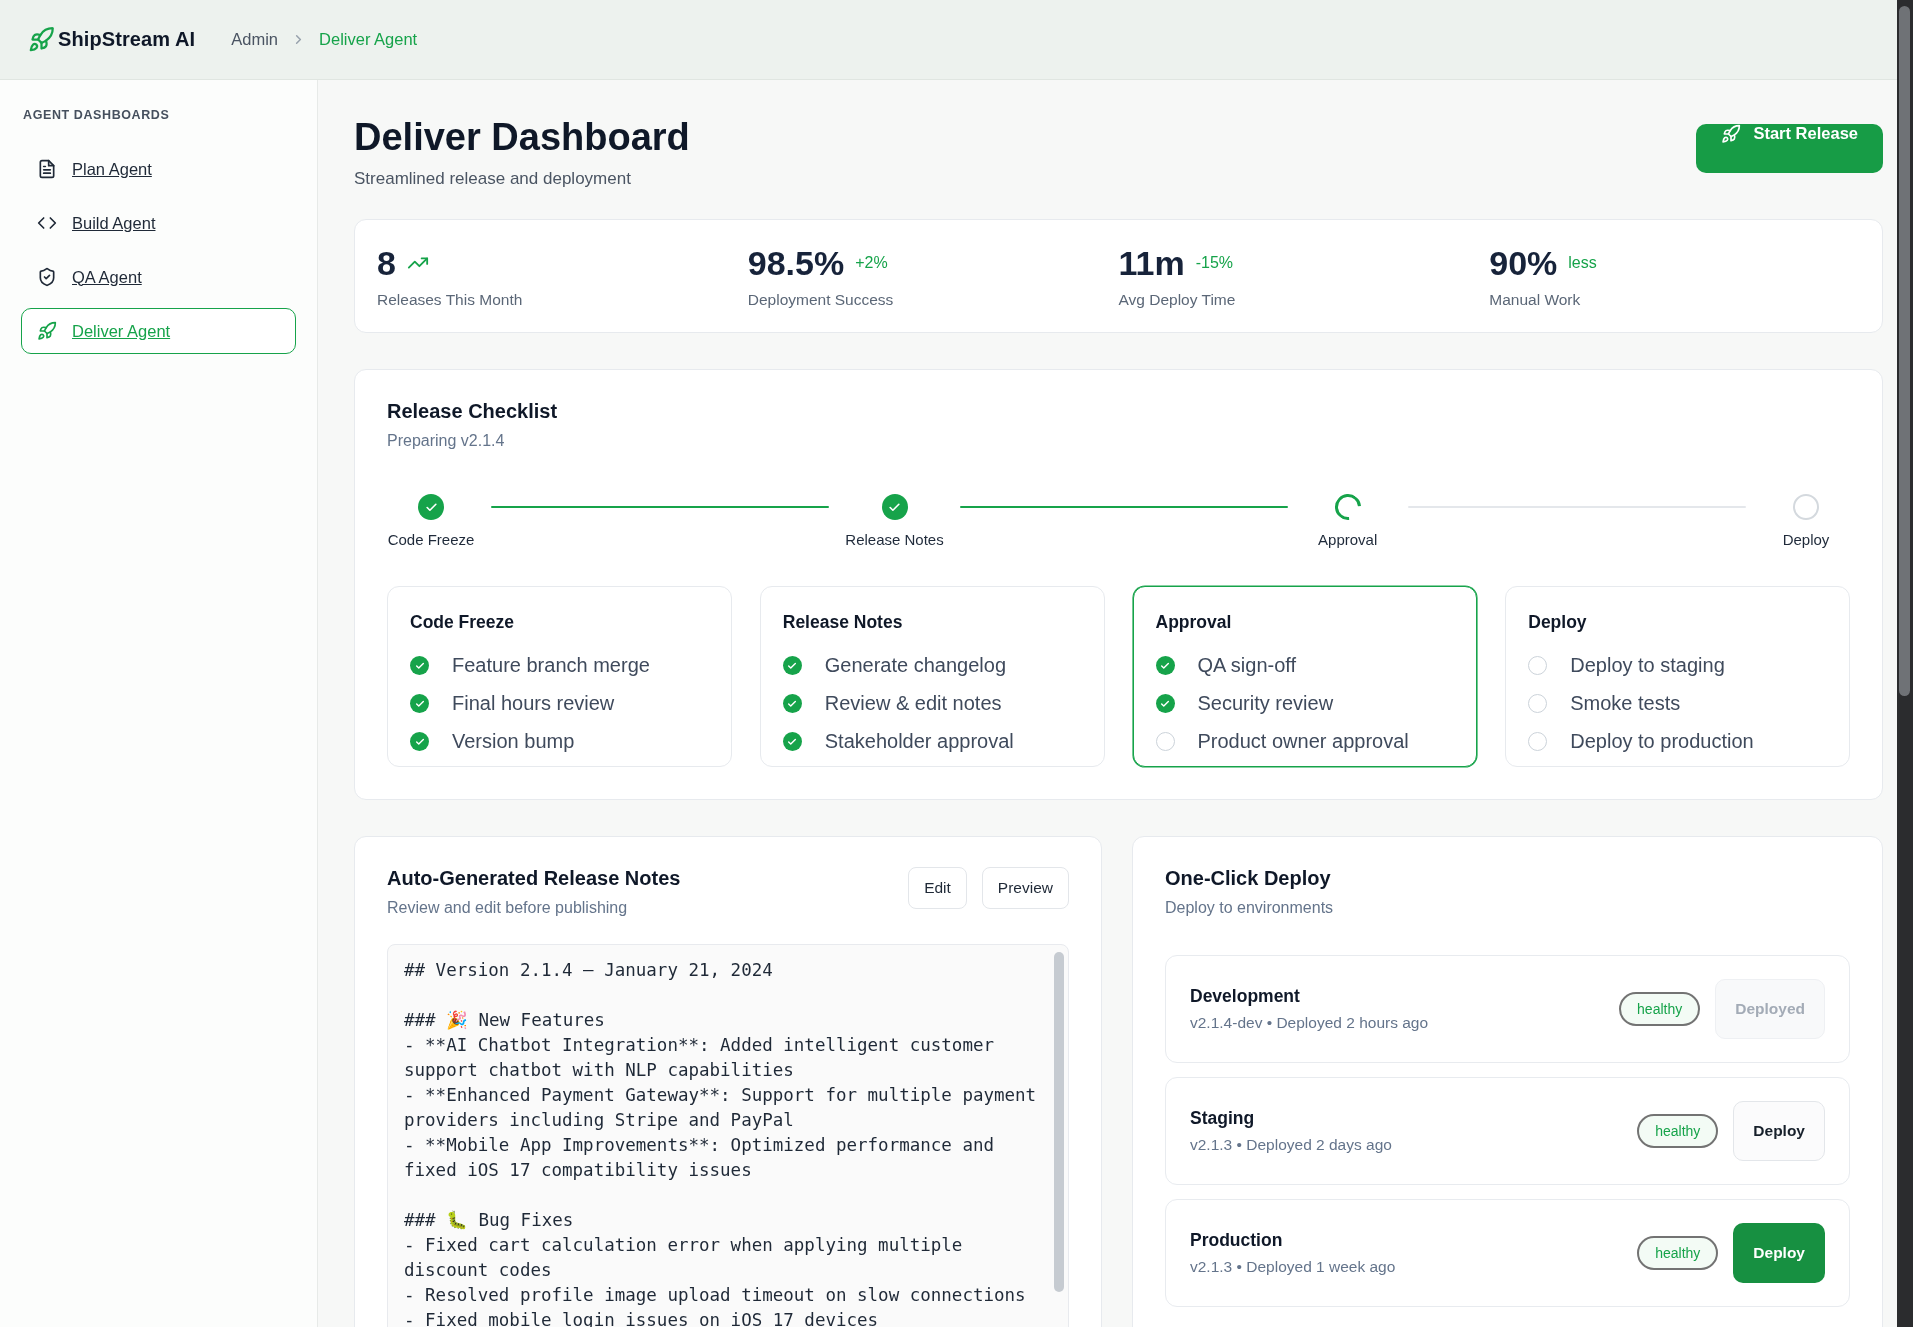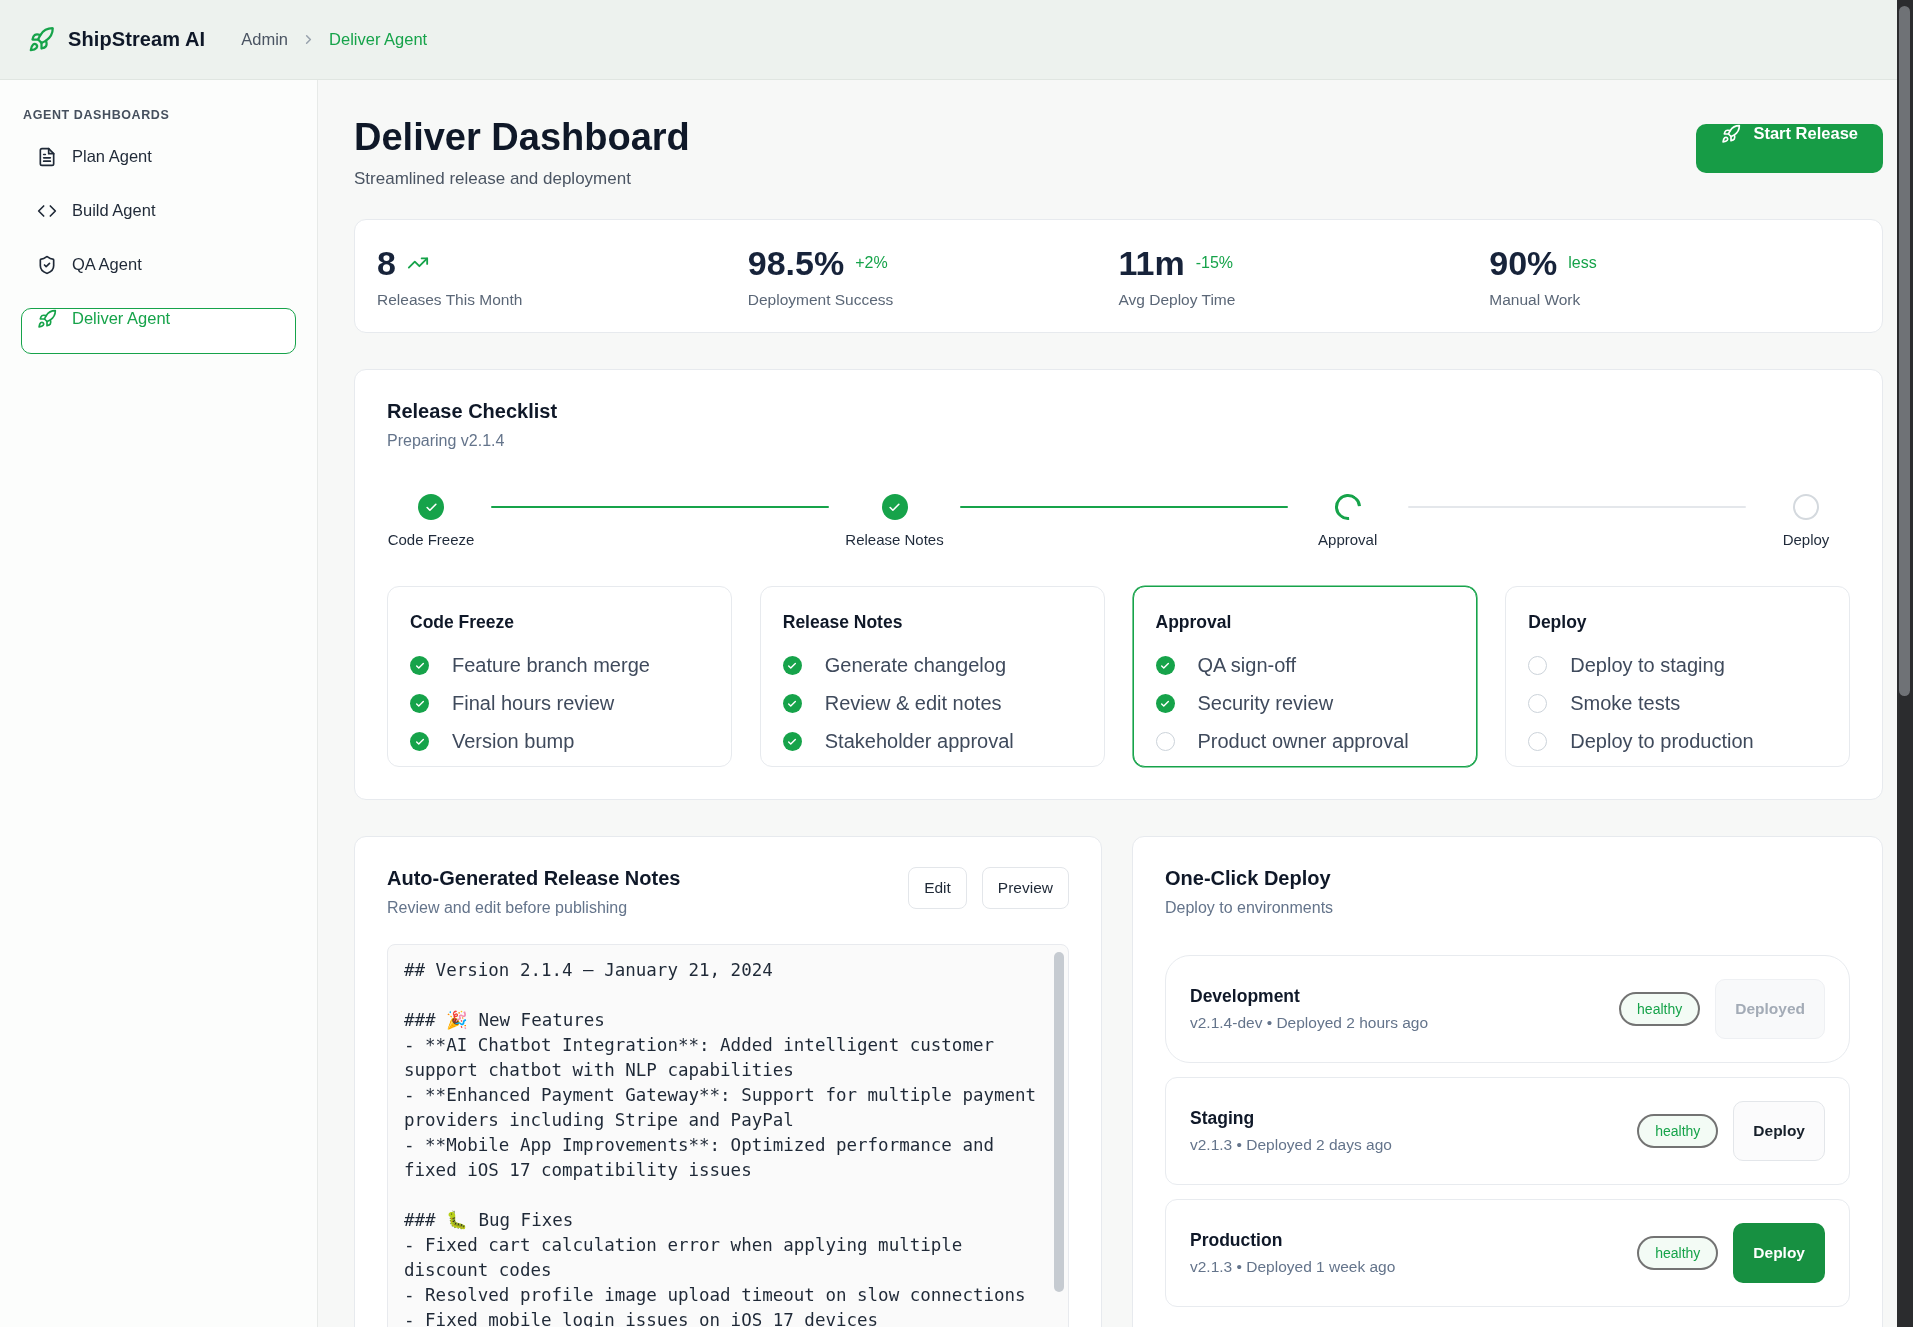--- a/index.html
+++ b/index.html
@@ -6,33 +6,33 @@
   html,body { width:1913px; height:1327px; overflow:hidden; }
   body { font-family:"Liberation Sans", sans-serif; background:#f7f8f7; color:#101828; }
   .app { position:relative; width:1913px; height:1327px; overflow:hidden; }
 
   
   .page-scrollbar { position:absolute; top:0; right:0; width:16px; height:1327px; background:#2b2c2e; z-index:60; }
   .page-scrollbar .thumb { position:absolute; left:2px; top:6px; width:11px; height:690px; background:#6f7276; border-radius:6px; }
 
   
   .header { height:80px; background:#edf2ee; border-bottom:1px solid #e0e6e1; display:flex; align-items:center; padding:0 28px; }
-  .brand { display:flex; align-items:center; gap:13px; }
+  .brand { display:flex; align-items:center; gap:3px; }
   .brand-logo svg { width:27px; height:27px; color:#16a34a; display:block; }
   .brand-name { font-size:20px; font-weight:800; color:#0f1828; letter-spacing:.1px; }
   .breadcrumb { display:flex; align-items:center; gap:13px; margin-left:36px; font-size:16.5px; }
   .crumb-section { color:#4a5462; }
   .crumb-sep svg { width:15px; height:15px; color:#97a1ac; display:block; }
   .crumb-current { color:#16a34a; font-weight:500; }
 
   
   .body { display:flex; height:1247px; }
   .sidebar { width:318px; flex:0 0 318px; background:#fcfdfc; border-right:1px solid #e7eae8; padding:28px 21px; }
   .sidebar-label { font-size:12.5px; font-weight:700; letter-spacing:.6px; color:#46505e; margin:0 2px 24px; }
-  .nav-item { display:flex; gap:15px; height:46px; padding:0 15px; border-radius:10px; border:1.5px solid transparent; font-size:16.5px; font-weight:500; color:#1f2937; margin-bottom:8px; cursor:pointer; }
+  .nav-item { display:flex; align-items:center; gap:15px; height:46px; padding:0 15px; border-radius:10px; border:1.5px solid transparent; font-size:16.5px; font-weight:500; color:#1f2937; margin-bottom:8px; cursor:pointer;text-decoration:underline; }
   .nav-item .nav-icon svg { width:20px; height:20px; display:block; }
   .nav-item.active { color:#16a34a; border-color:#16a34a; background:#ffffff; }
 
   .main { flex:1; padding:34px 30px 0 36px; overflow:hidden; position:relative; }
 
   
   .title-row { display:flex; justify-content:space-between; align-items:flex-start; }
   .page-title { font-size:38px; font-weight:800; color:#0f1828; line-height:46px; }
   .page-subtitle { font-size:17px; color:#4b5563; margin-top:9px; }
   .start-btn { display:flex; align-items:flex-start; gap:12px; height:49px; padding:0 25px; margin-top:10px; background:#179c46; color:#fff; border:none; border-radius:10px; font-size:16.5px; font-weight:600; font-family:inherit; cursor:pointer; }
@@ -88,21 +88,21 @@
   .notes-sub { font-size:16px; color:#64748b; margin-top:9px; }
   .notes-actions { display:flex; gap:15px; }
   .btn-light { height:42px; padding:0 15px; background:#fff; border:1px solid #e3e6ea; border-radius:8px; font-size:15.5px; font-weight:500; color:#1f2937; font-family:inherit; cursor:pointer; }
   .notes-pre-wrap { margin-top:27px; position:relative; background:#fafafa; border:1px solid #e8eaee; border-radius:8px; overflow:hidden; }
   .notes-pre { padding:13px 30px 14px 16px; font-family:"DejaVu Sans Mono","Liberation Mono",monospace; font-size:17.5px; line-height:25px; color:#1f2937; white-space:pre-wrap; word-wrap:break-word; }
   .pre-scroll-thumb { position:absolute; top:7px; right:4px; width:10px; height:340px; background:#c6cbd1; border-radius:5px; }
 
   .right-col { flex:1; display:flex; flex-direction:column; }
   .deploy-card { padding:30px 32px 32px; }
   .env-row { display:flex; justify-content:space-between; align-items:center; border:1px solid #e8ebef; border-radius:12px; padding:23px 24px; margin-top:14px; background:#fff; }
-  .env-row:first-of-type { margin-top:38px;border-radius:25px; }
+  .env-row:first-of-type { margin-top:38px; }
   .env-name { font-size:17.5px; font-weight:700; color:#0f1828; }
   .env-meta { font-size:15.5px; color:#64748b; margin-top:7px; }
   .env-right { display:flex; align-items:center; gap:15px; }
   .health-pill { font-size:14px; font-weight:500; color:#16a34a; border:2px solid #737373; background:#f3fbf5; border-radius:999px; padding:7px 16px; }
   .env-btn { height:60px; padding:0 19px; border-radius:10px; font-size:15.5px; font-weight:600; font-family:Liberation Sans, sans-serif; cursor:pointer; border:1px solid transparent; }
   .env-btn.v-disabled { background:#f8f9fa; color:#a3abb6; border-color:#eef0f3; }
   .env-btn.v-secondary { background:#fbfbfc; color:#17202b; border-color:#e3e6ea; }
   .env-btn.v-primary { background:#179041; color:#fff; }
 </style>
 </head>

